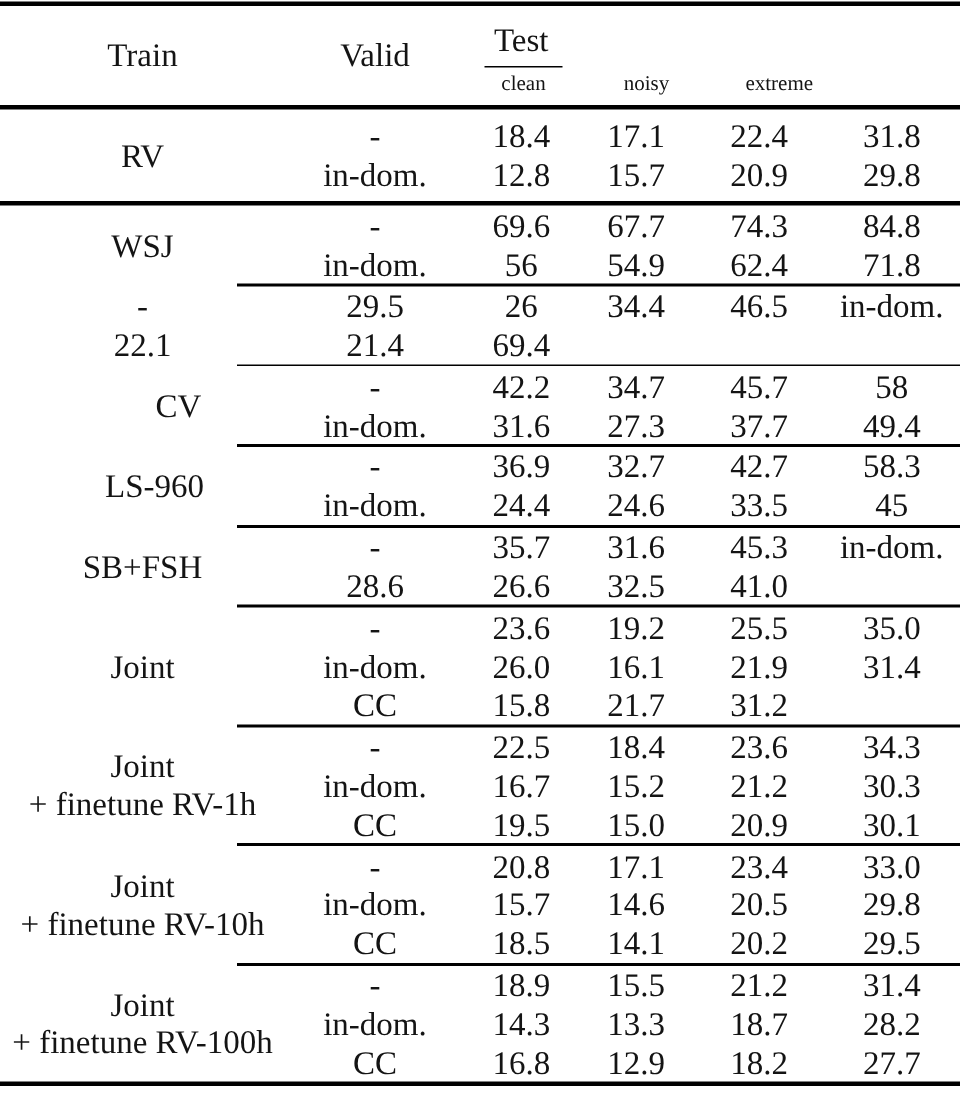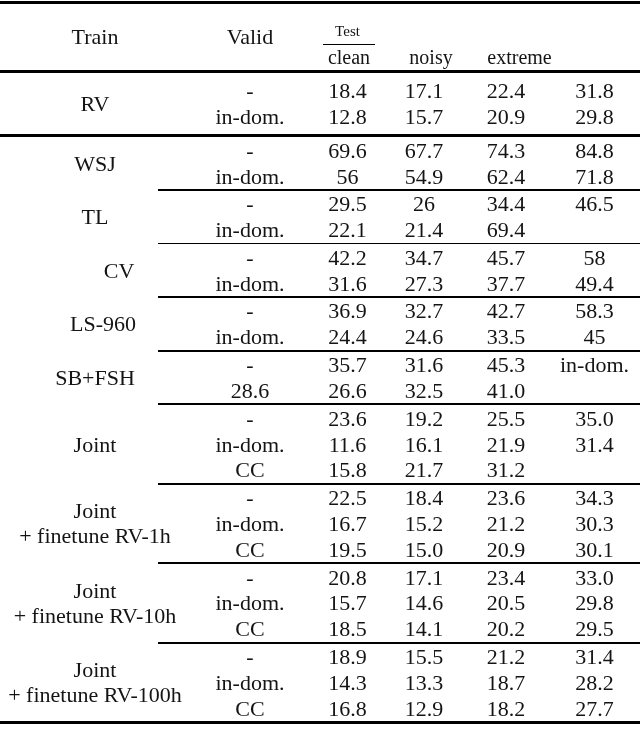--- a/index.html
+++ b/index.html
@@ -17,24 +17,24 @@
   .rule-header { height:3px;   background:#000; }
   .rule-bottom { height:3px;   background:#000; }
   .sep-full    { height:3px;   background:#000; }
   .sep-partial { height:1.8px; background:#000; margin-left:158px; }
 
   
   .header { display:grid; grid-template-columns:190px 120px 75px 255px; height:66px; }
   .h-cell { display:flex; align-items:center; justify-content:center; font-size:22px; }
   .test-block { display:flex; flex-direction:column; }
   .test-label { height:36px; display:flex; align-items:flex-end; justify-content:center;
-                font-size:15px; padding-bottom:2px; }
+                font-size:22px; padding-bottom:2px; }
   .test-rule  { height:1.8px; background:#000; margin:2px 10px 0 13px; }
   .sub-row    { flex:1; display:grid; grid-template-columns:78px 86px 91px; }
-  .sub-cell   { display:flex; align-items:center; justify-content:center; font-size:20px; }
+  .sub-cell   { display:flex; align-items:center; justify-content:center; font-size:14px; }
 
   
   .group {
     display:grid;
     grid-template-columns:190px 120px 75px 78px 86px 91px;
     grid-auto-rows:25.9px;
   }
   .group.first { padding:5px 0; }
   .cell {
     display:flex; align-items:center; justify-content:center;
@@ -92,23 +92,20 @@
         <div class="cell">74.3</div>
         <div class="cell">84.8</div>
         <div class="cell">in-dom.</div>
         <div class="cell">56</div>
         <div class="cell">54.9</div>
         <div class="cell">62.4</div>
         <div class="cell">71.8</div>
       </div>
       <div class="sep-partial"></div>
       <div class="group">
-        <div class="cell train-cell" style="grid-row: 1 / span 2;">
-          <div>TL</div>
-        </div>
         <div class="cell">-</div>
         <div class="cell">29.5</div>
         <div class="cell">26</div>
         <div class="cell">34.4</div>
         <div class="cell">46.5</div>
         <div class="cell">in-dom.</div>
         <div class="cell">22.1</div>
         <div class="cell">21.4</div>
         <div class="cell">69.4</div>
       </div>
@@ -163,21 +160,21 @@
       <div class="group">
         <div class="cell train-cell" style="grid-row: 1 / span 3;">
           <div>Joint</div>
         </div>
         <div class="cell">-</div>
         <div class="cell">23.6</div>
         <div class="cell">19.2</div>
         <div class="cell">25.5</div>
         <div class="cell">35.0</div>
         <div class="cell">in-dom.</div>
-        <div class="cell">11.6</div>
+        <div class="cell">26.0</div>
         <div class="cell">16.1</div>
         <div class="cell">21.9</div>
         <div class="cell">31.4</div>
         <div class="cell">CC</div>
         <div class="cell">15.8</div>
         <div class="cell">21.7</div>
         <div class="cell">31.2</div>
       </div>
       <div class="sep-partial"></div>
       <div class="group">

